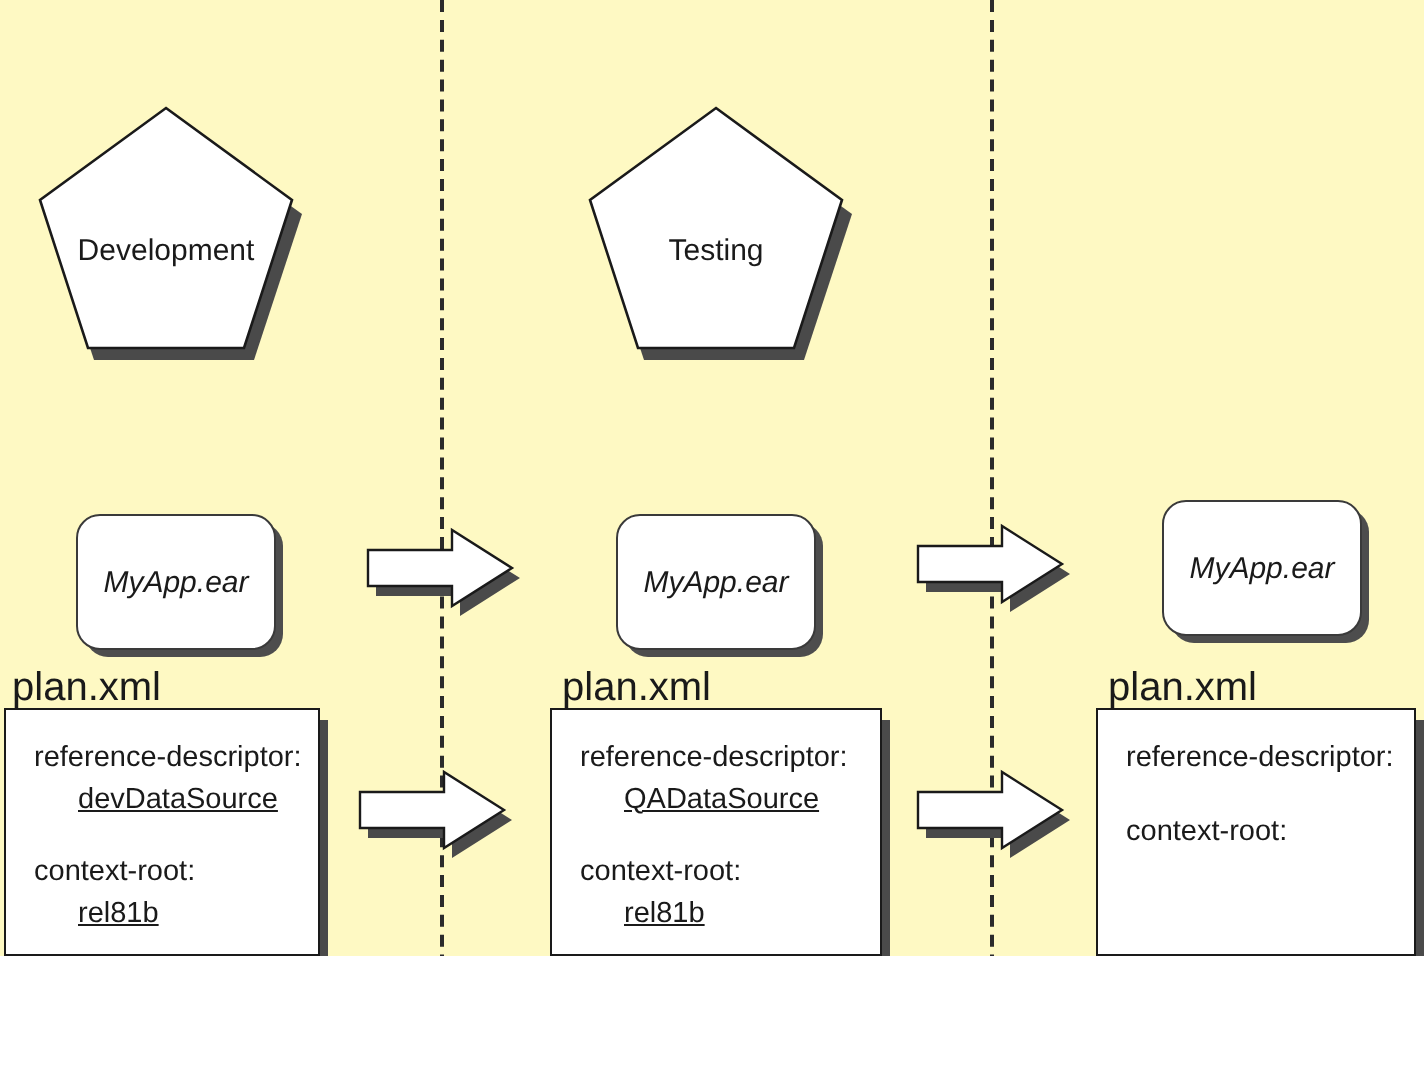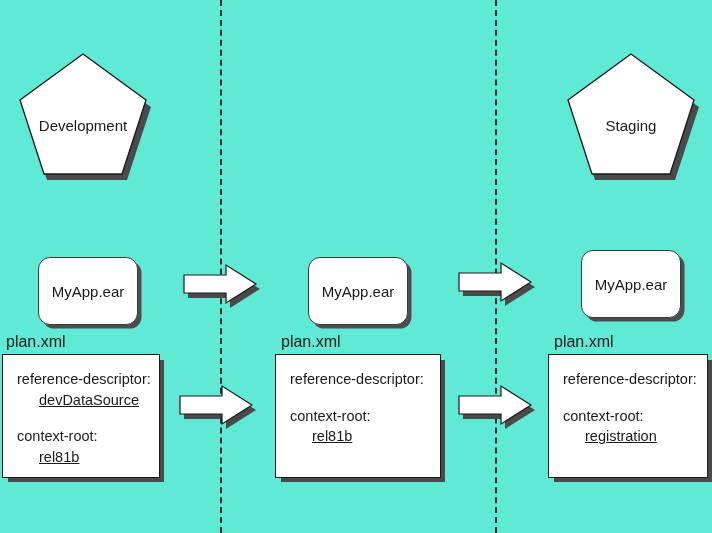--- a/index.html
+++ b/index.html
@@ -6,22 +6,22 @@
     margin: 0;
     padding: 0;
     background: #ffffff;
   }
   body {
     font-family: "Liberation Sans", sans-serif;
   }
   #canvas {
     position: relative;
     width: 712px;
-    height: 533px;
-    background: #5eead4;
+    height: 478px;
+    background: #fef9c3;
     overflow: hidden;
   }
 
   
   .divider {
     position: absolute;
     top: 0;
     width: 0;
     height: 533px;
     border-left: 2px dashed #2b2b2b;
@@ -58,26 +58,27 @@
     background: #ffffff;
     border: 1.3px solid #3a3a3a;
     border-radius: 12px;
     box-shadow: 4px 4px 0 -0.5px #4d4d4d;
     display: flex;
     align-items: center;
     justify-content: center;
     font-size: 15px;
     color: #1a1a1a;
     box-sizing: border-box;
+    font-style: italic;
   }
 
   
   .plan-caption {
     position: absolute;
-    font-size: 16px;
+    font-size: 20px;
     color: #1a1a1a;
     white-space: nowrap;
   }
   .plan-box {
     position: absolute;
     background: #ffffff;
     border: 1.4px solid #1a1a1a;
     box-shadow: 5px 5px 0 -1px #4a4a4a;
     box-sizing: border-box;
     padding: 14px 15px 0 14px;
@@ -130,53 +131,53 @@
   <div class="plan-caption" style="left:6px; top:333px;">plan.xml</div>
 
   <div class="plan-box" style="left:2px; top:354px; width:158px; height:124px;">
     <div class="plan-line">reference-descriptor:</div>
     <div class="plan-line indent">devDataSource</div>
     <div class="plan-gap"></div>
     <div class="plan-line">context-root:</div>
     <div class="plan-line indent">rel81b</div>
   </div>
 
+  <div class="pentagon-wrap" style="left:292px; top:50px;">
+    <svg width="132" height="126" viewBox="0 0 132 126">
+      <polygon points="70,11 134,57 110,130 30,130 6,57" fill="#4a4a4a" stroke="none"></polygon>
+      <polygon points="66,4 129,50 105,124 27,124 3,50" fill="#ffffff" stroke="#1a1a1a" stroke-width="1.3"></polygon>
+    </svg>
+    <div class="pentagon-label">Testing</div>
+  </div>
 
   <div class="ear-box" style="left:308px; top:257px;">
     <span>MyApp.ear</span>
   </div>
 
   <div class="plan-caption" style="left:281px; top:333px;">plan.xml</div>
 
   <div class="plan-box" style="left:275px; top:354px; width:166px; height:124px;">
     <div class="plan-line">reference-descriptor:</div>
+    <div class="plan-line indent">QADataSource</div>
     <div class="plan-gap"></div>
     <div class="plan-line">context-root:</div>
     <div class="plan-line indent">rel81b</div>
   </div>
 
-  <div class="pentagon-wrap" style="left:565px; top:50px;">
-    <svg width="132" height="126" viewBox="0 0 132 126">
-      <polygon points="70,11 134,57 110,130 30,130 6,57" fill="#4a4a4a" stroke="none"></polygon>
-      <polygon points="66,4 129,50 105,124 27,124 3,50" fill="#ffffff" stroke="#1a1a1a" stroke-width="1.3"></polygon>
-    </svg>
-    <div class="pentagon-label">Staging</div>
-  </div>
 
   <div class="ear-box" style="left:581px; top:250px;">
     <span>MyApp.ear</span>
   </div>
 
   <div class="plan-caption" style="left:554px; top:333px;">plan.xml</div>
 
   <div class="plan-box" style="left:548px; top:354px; width:160px; height:124px;">
     <div class="plan-line">reference-descriptor:</div>
     <div class="plan-gap"></div>
     <div class="plan-line">context-root:</div>
-    <div class="plan-line indent">registration</div>
   </div>
 
   <div class="arrow" style="left:180px; top:259px;">
     <svg width="80" height="48" viewBox="0 0 80 48">
       <polygon points="4,16 46,16 46,6 76,25 46,44 46,34 4,34" fill="#4a4a4a" stroke="none" transform="translate(4,5)"></polygon>
       <polygon points="4,16 46,16 46,6 76,25 46,44 46,34 4,34" fill="#ffffff" stroke="#1a1a1a" stroke-width="1.2"></polygon>
     </svg>
   </div>
 
   <div class="arrow" style="left:176px; top:380px;">

